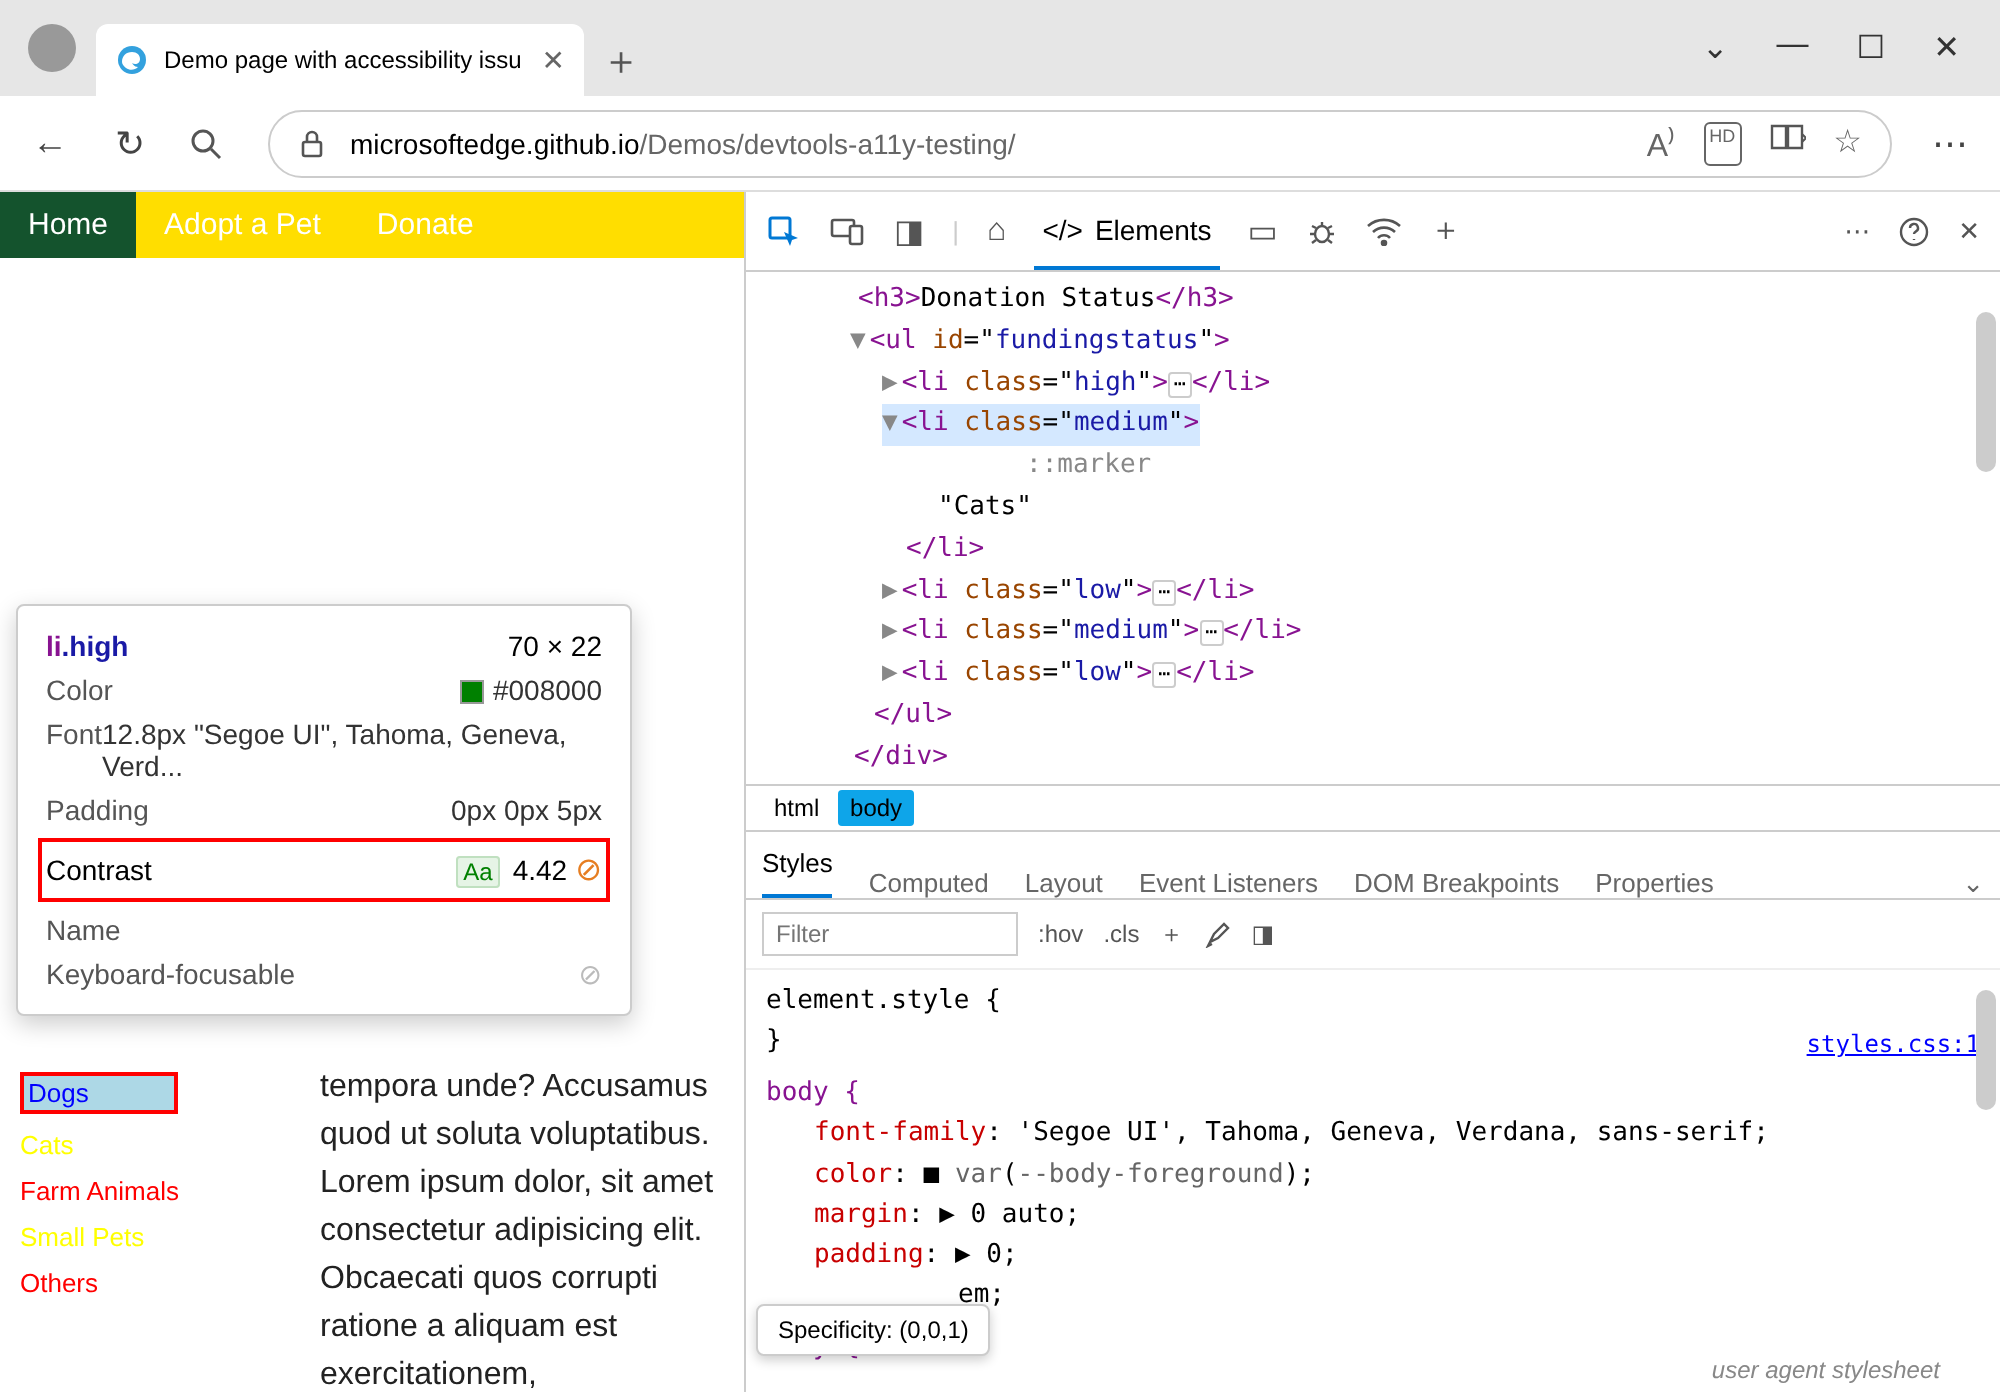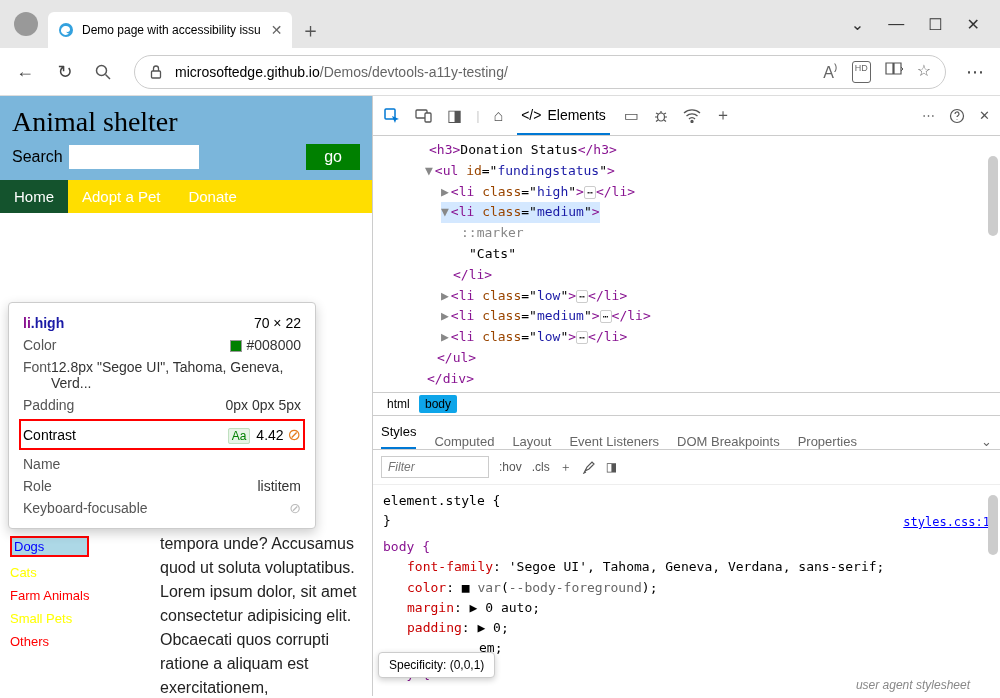--- a/index.html
+++ b/index.html
@@ -74,21 +74,21 @@
 .dom .txt2 { color: #000; }
 .dom .sel-line { background: #d4e8ff; display: inline-block; }
 .dom .arrow { color: #888; margin-right: 2px; }
 .dom .dots { border: 1px solid #ccc; border-radius: 2px; padding: 0 2px; font-size: 10px; background: #fff; }
 .crumbs { border-top: 1px solid #ccc; border-bottom: 1px solid #ccc; padding: 4px 8px; font-size: 12px; }
 .crumbs span { padding: 2px 6px; }
 .crumbs .active { background: #0ea5e9; border-radius: 2px; }
 .styles-tabs { border-bottom: 1px solid #ccc; display: flex; padding: 0 8px; gap: 18px; font-size: 13px; color: #666; height: 34px; align-items: flex-end; }
 .styles-tabs .act { color: #000; border-bottom: 2px solid #0078d4; padding: 8px 0; }
 .filter-row { display: flex; align-items: center; gap: 10px; padding: 6px 8px; border-bottom: 1px solid #eee; font-size: 12px; color: #555; }
-.filter-row input { border: 1px solid #ccc; padding: 3px 6px; width: 108px; font-size: 12px; font-style: italic; }
+.filter-row input { border: 1px solid #ccc; padding: 3px 6px; width: 128px; font-size: 12px; }
 .css { font-family: Consolas, monospace; font-size: 13px; padding: 6px 10px; line-height: 1.55; position: relative; }
 .css .sel2 { color: #881391; }
 .css .prop { color: #c80000; margin-left: 24px; display: inline; margin-top: 24px; }
 .css .pval { color: #000; }
 .css .var { color: #666; }
 .css .link { position: absolute; right: 10px; top: 28px; color: #00f; text-decoration: underline; font-size: 12px; }
 .spec-tip { position: absolute; background: #fff; border: 1px solid #ccc; border-radius: 4px; box-shadow: 0 2px 6px rgba(0,0,0,.2); padding: 5px 10px; font-size: 12px; left: 378px; bottom: 18px; }
 .user-agent { font-style: italic; color: #888; font-size: 12px; position: absolute; right: 30px; bottom: 4px; }
 .scrollbar { position: absolute; right: 2px; width: 10px; background: #ccc; border-radius: 5px; }
 svg { display: block; }
@@ -145,28 +145,20 @@
       </span>
       <span>☆</span>
     </div>
   </div>
   <span class="icon">⋯</span>
 </div>
 
 <div class="content">
 
   <div class="page">
-    <div class="hdr">
-      <h1>Animal shelter</h1>
-      <div class="searchrow">
-        <label>Search</label>
-        <input placeholder="" style="">
-        <button class="gobtn">go</button>
-      </div>
-    </div>
     <div class="nav">
       <a class="home">Home</a>
       <a>Adopt a Pet</a>
       <a>Donate</a>
     </div>
     <div class="sidebar">
       <a class="dogs">Dogs</a>
       <a class="cats">Cats</a>
       <a class="farm">Farm Animals</a>
       <a class="pets">Small Pets</a>
@@ -193,24 +185,20 @@
         <span>Padding</span>
         <span class="val">0px 0px 5px</span>
       </div>
     <div class="highlight">
       <span>Contrast</span>
       <span><span class="aa">Aa</span><span>4.42</span><span class="warn">⊘</span></span>
     </div>
     <div class="row">
         <span>Name</span>
         <span></span>
-      </div>
-    <div class="row">
-        <span>Role</span>
-        <span class="val">listitem</span>
       </div>
     <div class="row">
         <span>Keyboard-focusable</span>
         <span class="forbid">⊘</span>
       </div>
   </div>
 
   <div class="devtools">
     <div class="dt-top">
       <span class="icon" style="color:#0078d4;">
@@ -255,21 +243,21 @@
             </svg>
         </span>
         <span>✕</span>
       </div>
     </div>
     <div class="dom">
       <div class="line" style="margin-left:32px;"><span class="tag">&lt;h3&gt;</span><span class="txt2">Donation Status</span><span class="tag">&lt;/h3&gt;</span></div>
       <div class="line" style="margin-left:28px;"><span class="arrow">▼</span><span class="tag">&lt;ul</span> <span class="attr">id</span>="<span class="val">fundingstatus</span>"<span class="tag">&gt;</span></div>
       <div class="line" style="margin-left:44px;"><span class="arrow">▶</span><span class="tag">&lt;li</span> <span class="attr">class</span>="<span class="val">high</span>"<span class="tag">&gt;</span><span class="dots">⋯</span><span class="tag">&lt;/li&gt;</span></div>
       <div class="line sel-line" style="margin-left:44px;"><span class="arrow">▼</span><span class="tag">&lt;li</span> <span class="attr">class</span>="<span class="val">medium</span>"<span class="tag">&gt;</span></div>
-      <div class="line" style="margin-left:64px;color:#888;">::marker</div>
+      <div class="line" style="margin-left:116px;color:#888;">::marker</div>
       <div class="line" style="margin-left:72px;">"Cats"</div>
       <div class="line" style="margin-left:56px;"><span class="tag">&lt;/li&gt;</span></div>
       <div class="line" style="margin-left:44px;"><span class="arrow">▶</span><span class="tag">&lt;li</span> <span class="attr">class</span>="<span class="val">low</span>"<span class="tag">&gt;</span><span class="dots">⋯</span><span class="tag">&lt;/li&gt;</span></div>
       <div class="line" style="margin-left:44px;"><span class="arrow">▶</span><span class="tag">&lt;li</span> <span class="attr">class</span>="<span class="val">medium</span>"<span class="tag">&gt;</span><span class="dots">⋯</span><span class="tag">&lt;/li&gt;</span></div>
       <div class="line" style="margin-left:44px;"><span class="arrow">▶</span><span class="tag">&lt;li</span> <span class="attr">class</span>="<span class="val">low</span>"<span class="tag">&gt;</span><span class="dots">⋯</span><span class="tag">&lt;/li&gt;</span></div>
       <div class="line" style="margin-left:40px;"><span class="tag">&lt;/ul&gt;</span></div>
       <div class="line" style="margin-left:30px;"><span class="tag">&lt;/div&gt;</span></div>
       
       <div class="scrollbar" style="top:20px;height:80px;"></div>
     </div>

